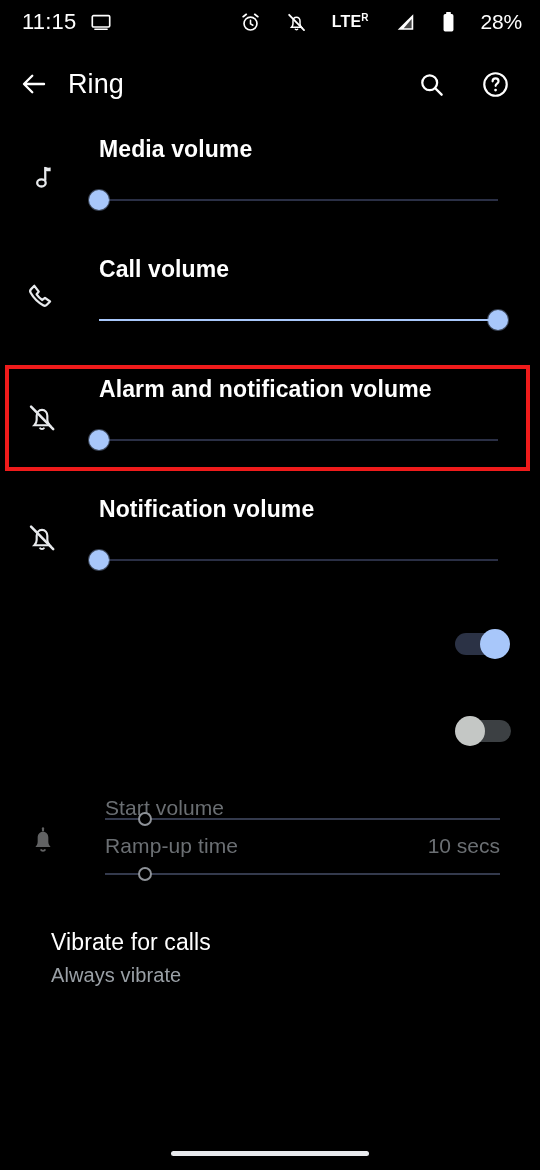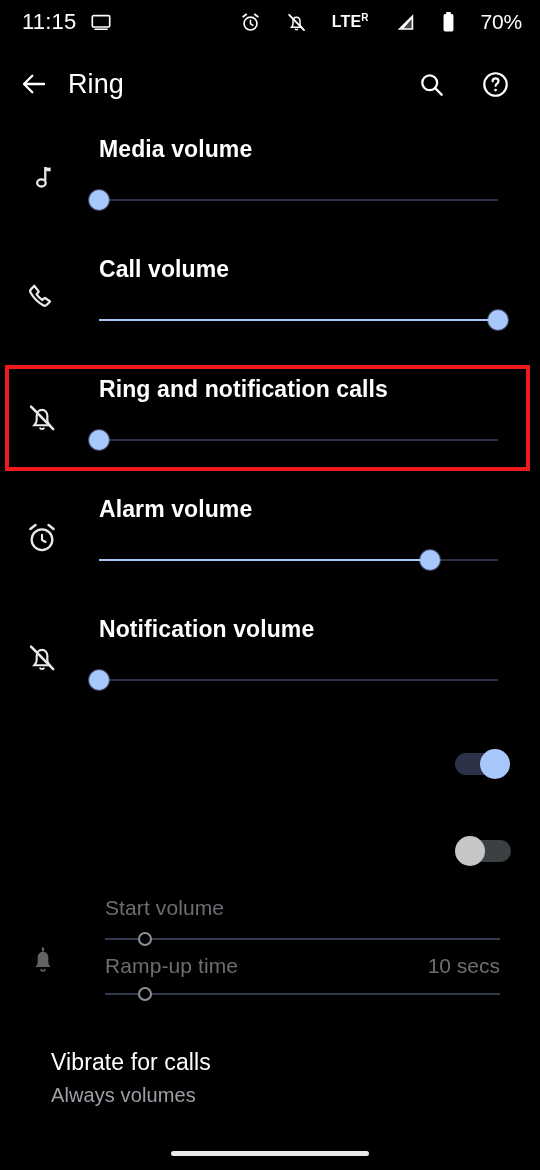--- a/index.html
+++ b/index.html
@@ -158,21 +158,21 @@
           <path d="M21 3.5 21 20.5 4 20.5z" fill="none" stroke="#000" stroke-width="0"></path>
           <path d="M19.2 8.6 10.6 18.7h8.6z" fill="#000" opacity=".72"></path>
         </svg>
     </span>
     <span class="ico">
       <svg width="15" height="22" viewBox="0 0 14 24">
           <rect x="4.4" y="1.2" width="5.2" height="2.1" rx=".7" fill="#fff"></rect>
           <rect x="1.6" y="3.3" width="10.8" height="19" rx="1.8" fill="#fff"></rect>
         </svg>
     </span>
-    <span class="sb-battpct">70%</span>
+    <span class="sb-battpct">28%</span>
   </span>
 </div>
 
 <div class="appbar">
   <div class="appbar-back">
     <span class="ico">
       <svg width="30" height="30" viewBox="0 0 24 24">
           <path d="M20 12H4.6M10.6 5.4 4 12l6.6 6.6" fill="none" stroke="#fff" stroke-width="1.9" stroke-linecap="round" stroke-linejoin="round"></path>
         </svg>
     </span>
@@ -232,43 +232,28 @@
   </div>
 
   <div class="vrow">
     <div class="vicon">
       <svg width="32" height="32" viewBox="0 0 24 24">
           <path d="M6.3 17.4h11.4c-1.1-1.2-1.7-2.3-1.7-3.9v-3.2c0-2.4-1.6-4.4-4-4.4s-4 2-4 4.4v3.2c0 1.6-.6 2.7-1.7 3.9z" fill="none" stroke="#e8eaed" stroke-width="1.6"></path>
           <path d="M10.3 19.2a1.9 1.9 0 0 0 3.4 0" stroke="#e8eaed" stroke-width="1.5" fill="none"></path>
           <path d="M3.8 3.4 20.4 20.4" stroke="#e8eaed" stroke-width="1.9" stroke-linecap="round"></path>
         </svg>
     </div>
-    <div class="vlabel">Ring and notification calls</div>
+    <div class="vlabel">Alarm and notification volume</div>
     <div class="slider">
       <div class="strack"></div>
       <div class="sfill" style="width:0%;"></div>
       <div class="sthumb" style="left:0%;"></div>
     </div>
   </div>
 
-  <div class="vrow">
-    <div class="vicon">
-      <svg width="34" height="34" viewBox="0 0 24 24">
-          <circle cx="12" cy="13.2" r="7.3" fill="none" stroke="#e8eaed" stroke-width="1.6"></circle>
-          <path d="M12 9.8v3.5l2.5 1.5" stroke="#e8eaed" stroke-width="1.5" fill="none" stroke-linecap="round"></path>
-          <path d="M3.8 5.6 7.4 2.8M20.2 5.6 16.6 2.8" stroke="#e8eaed" stroke-width="1.7" stroke-linecap="round"></path>
-        </svg>
-    </div>
-    <div class="vlabel">Alarm volume</div>
-    <div class="slider">
-      <div class="strack"></div>
-      <div class="sfill" style="width:83%;"></div>
-      <div class="sthumb" style="left:83%;"></div>
-    </div>
-  </div>
 
   <div class="vrow">
     <div class="vicon">
       <svg width="32" height="32" viewBox="0 0 24 24">
           <path d="M6.3 17.4h11.4c-1.1-1.2-1.7-2.3-1.7-3.9v-3.2c0-2.4-1.6-4.4-4-4.4s-4 2-4 4.4v3.2c0 1.6-.6 2.7-1.7 3.9z" fill="none" stroke="#e8eaed" stroke-width="1.6"></path>
           <path d="M10.3 19.2a1.9 1.9 0 0 0 3.4 0" stroke="#e8eaed" stroke-width="1.5" fill="none"></path>
           <path d="M3.8 3.4 20.4 20.4" stroke="#e8eaed" stroke-width="1.9" stroke-linecap="round"></path>
         </svg>
     </div>
     <div class="vlabel">Notification volume</div>
@@ -294,40 +279,40 @@
   </div>
 
   <div class="dgroup">
     <div class="vicon">
       <svg width="32" height="32" viewBox="0 0 24 24">
           <path d="M6.3 17.2h11.4c-1.1-1.2-1.7-2.3-1.7-3.9v-3.1c0-2.4-1.6-4.4-4-4.4s-4 2-4 4.4v3.1c0 1.6-.6 2.7-1.7 3.9z" fill="#e8eaed"></path>
           <path d="M10.3 19a1.9 1.9 0 0 0 3.4 0" stroke="#e8eaed" stroke-width="1.5" fill="none"></path>
           <path d="M12 3.2v1.6" stroke="#e8eaed" stroke-width="1.6" stroke-linecap="round"></path>
         </svg>
     </div>
-    <div class="dline" style="top:4px;">
+    <div class="dline" style="top:24px;">
       <span class="dlabel">Start volume</span>
     </div>
     <div class="dslider" style="top:40px;">
       <div class="dtrack"></div>
       <div class="dthumb" style="left:10%;"></div>
     </div>
     <div class="dline" style="top:62px;">
       <span class="dvalue">10 secs</span>
       <span class="dlabel">Ramp-up time</span>
     </div>
     <div class="dslider" style="top:95px;">
       <div class="dtrack"></div>
       <div class="dthumb" style="left:10%;"></div>
     </div>
   </div>
 
   <div class="lastrow">
     <div class="ltitle">Vibrate for calls</div>
-    <div class="lsub">Always volumes</div>
+    <div class="lsub">Always vibrate</div>
   </div>
 
 </div>
 
 <div class="hl-box"></div>
 
 <div class="navbar">
   <div class="navpill"></div>
 </div>
 

